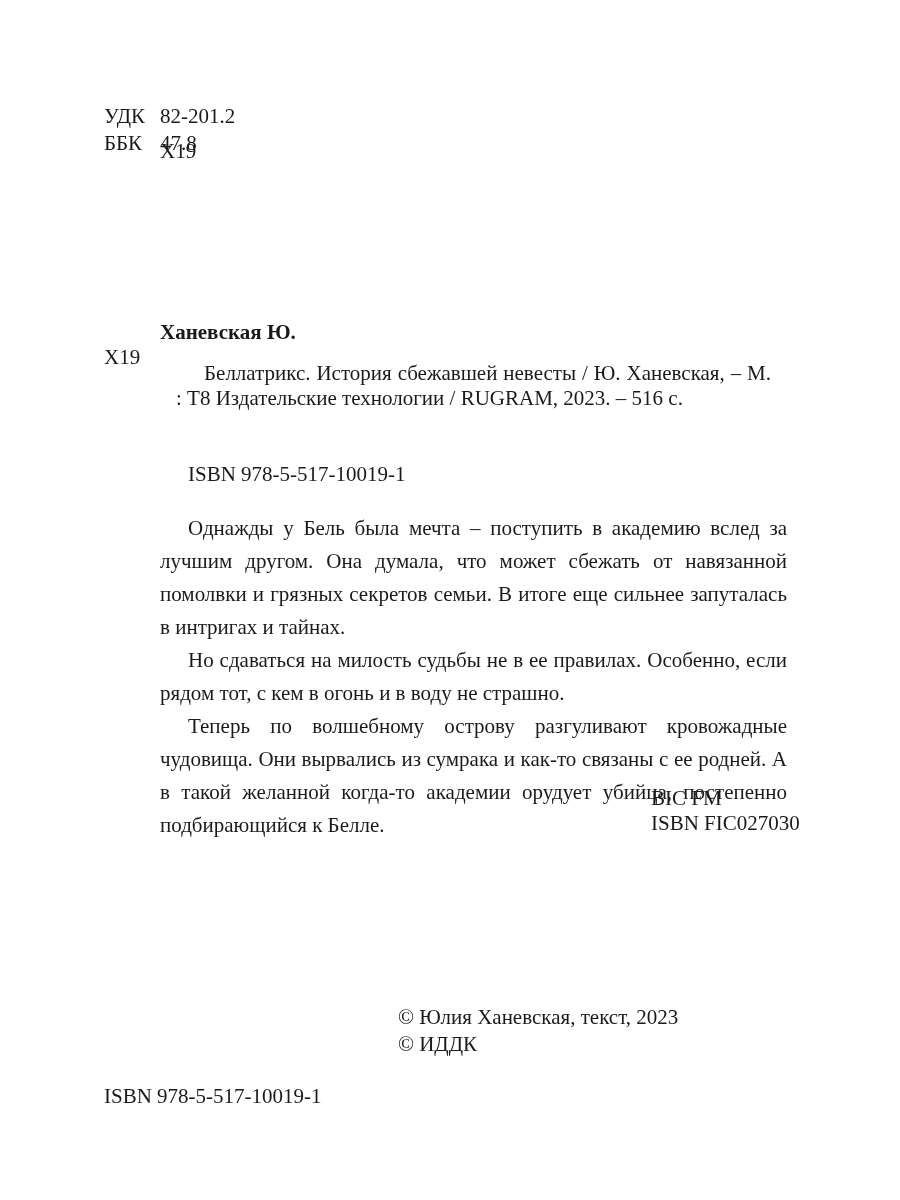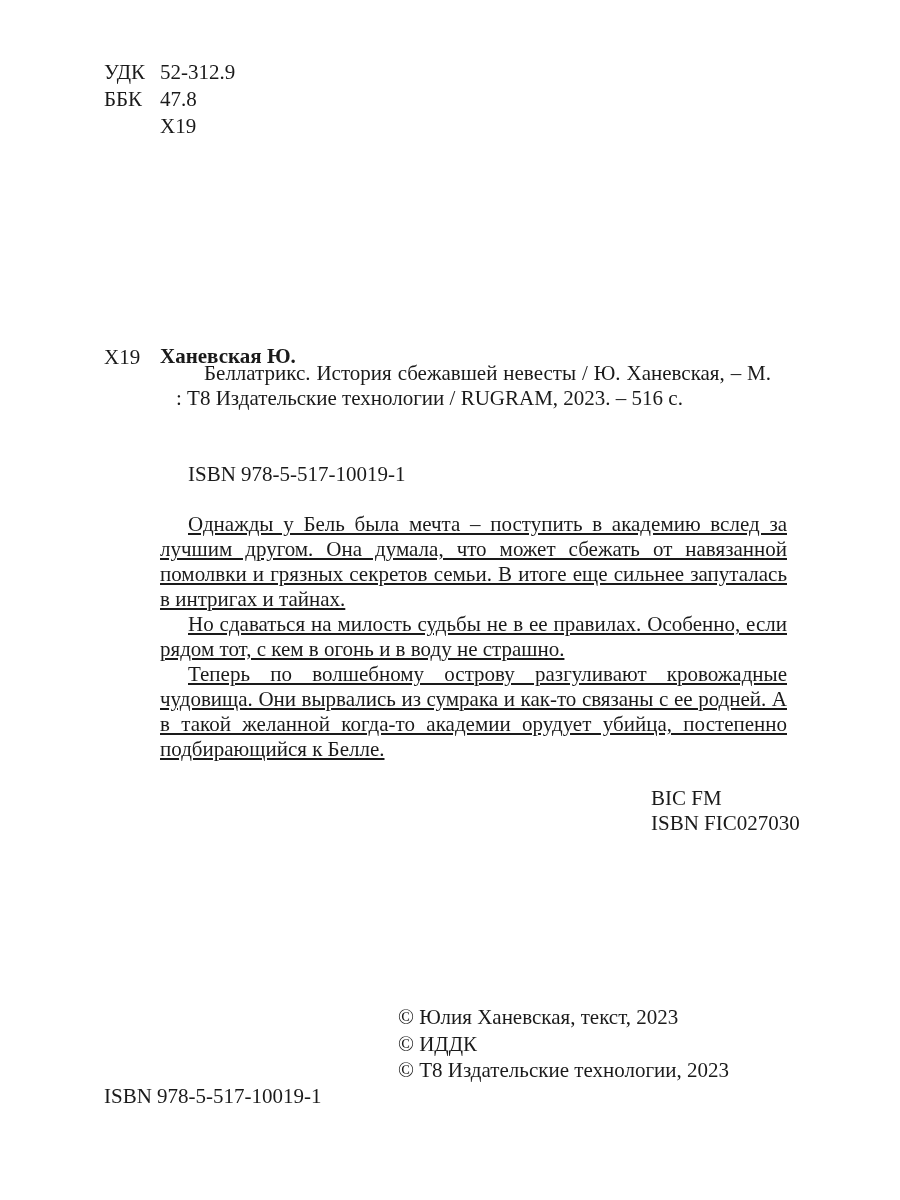--- a/index.html
+++ b/index.html
@@ -13,67 +13,65 @@
       position: relative;
       overflow: hidden;
       font-family: "Liberation Serif", "DejaVu Serif", serif;
       color: #1a1a1a;
       font-size: 21px;
       line-height: 24.5px;
     }
 
     
     .class-row { position: absolute; left: 104px; white-space: nowrap; }
-    .class-row .code { display: inline-block; width: 56px; }
+    .class-row .code { display: inline-block; width: 56px; margin-top: 44px; }
     .class-row .val { display: inline-block; }
 
     
     .author {
       position: absolute; left: 160px; top: 320px;
       font-weight: bold;
-      margin-top: 24px;
     }
     .xcode-side {
       position: absolute; left: 104px; top: 345px;
     }
     .biblio {
       position: absolute; left: 160px; top: 345px; width: 627px;
       text-align: justify;
     }
     .biblio p { margin: 16px; text-indent: 28px; }
 
     .isbn-main {
       position: absolute; left: 188px; top: 462px;
     }
 
     .annotation {
       position: absolute; left: 160px; top: 512px; width: 627px;
       text-align: justify;
-      line-height: 25px;
-      text-decoration: underline;
+      line-height: 33px;
     }
     .annotation p { margin: 0; text-indent: 28px; }
 
     .codes {
       position: absolute; left: 608px; top: 786px; margin-left: 43px;
     }
 
     .isbn-bottom {
       position: absolute; left: 104px; top: 1084px;
     }
     .copyrights {
       position: absolute; left: 398px; top: 1005px; font-family: Liberation Serif, serif;
     }
     .copyrights div { height: 26.5px; }
   </style>
 </head>
 <body>
 
 <div class="class-row" style="top:60px;">
-  <span class="code">УДК</span><span class="val">52-312.9</span>
+  <span class="code">УДК</span><span class="val">82-201.2</span>
 </div>
 <div class="class-row" style="top:87px;">
   <span class="code">ББК</span><span class="val">47.8</span>
 </div>
 <div class="class-row" style="top:114px;">
   <span class="code"></span><span class="val">Х19</span>
 </div>
 
 <div class="author">Ханевская Ю.</div>
 <div class="xcode-side">Х19</div>
@@ -90,14 +88,13 @@
 
 <div class="codes">
   <div>BIC FM</div>
   <div>ISBN FIC027030</div>
 </div>
 
 <div class="isbn-bottom">ISBN 978-5-517-10019-1</div>
 <div class="copyrights">
   <div>© Юлия Ханевская, текст, 2023</div>
   <div>© ИДДК</div>
-  <div>© Т8 Издательские технологии, 2023</div>
 </div>
 
 </body></html>

